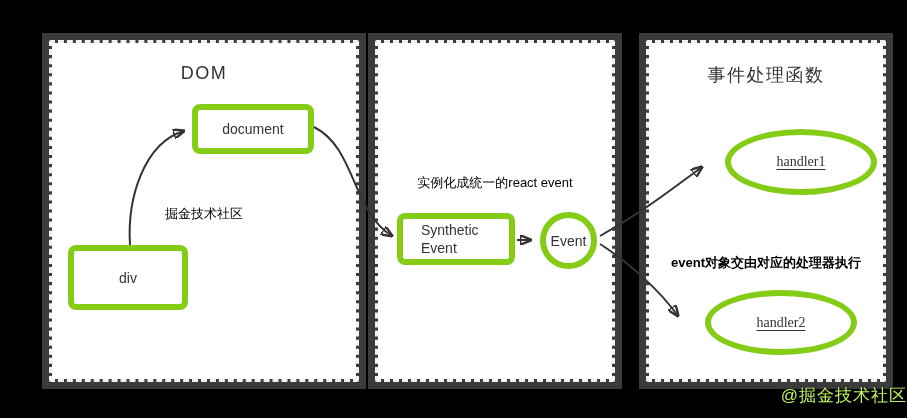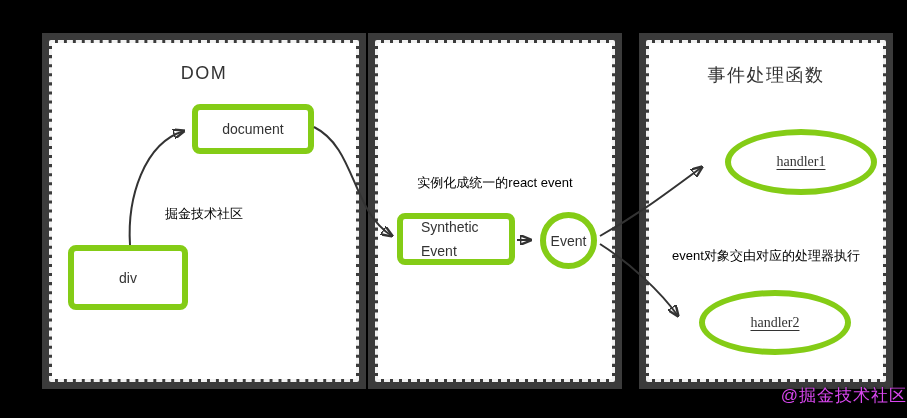--- a/index.html
+++ b/index.html
@@ -48,21 +48,21 @@
     border: 6px solid #84cc16;
     display: flex;
     align-items: center;
     justify-content: center;
     text-align: left;
     font-size: 14px;
     color: #333;
   }
   .rect { border-radius: 8px; }
   .round { border-radius: 50%; }
-  .wrap-text { padding: 0 18px; line-height: 24px; }
+  .wrap-text { padding: 0 18px; line-height: 18px; }
   .annotation {
     position: absolute;
     left: 0;
     right: 0;
     margin: auto;
     text-align: center;
     font-size: 13px;
     color: #000000;
     line-height: 16px;
   }
@@ -73,21 +73,21 @@
     left: 0;
     pointer-events: none;
     z-index: 5;
   }
   .arrows path { fill: none; stroke: #333; stroke-width: 2; }
   .watermark {
     position: absolute;
     right: 0px;
     bottom: 11px;
     font-size: 17px;
-    color: #d946ef;
+    color: #bef264;
     text-shadow: 0 1px 2px #000, 1px 0 2px #111;
     letter-spacing: 1px;
     z-index: 6;
   }
 </style>
 </head>
 <body>
 
 <div class="canvas">
 
@@ -115,24 +115,24 @@
       </div>
     </div>
   </div>
 
   <div class="panel-wrap" style="left:628px; top:33px; width:254px; height:356px;margin-left:11px;">
     <div class="panel">
       <div class="panel-title">事件处理函数</div>
       <div class="node round" style="left:76px; top:86px; width:152px; height:66px;">
         <span class="underlined">handler1</span>
       </div>
-      <div class="node round" style="left:50px; top:247px; width:152px; height:65px;">
+      <div class="node round" style="left:56px; top:247px; width:152px; height:65px;">
         <span class="underlined">handler2</span>
       </div>
-      <div class="annotation" style="top:205px;">event对象交由对应的处理器执行</div>
+      <div class="annotation" style="top:212px;font-weight:bold;">event对象交由对应的处理器执行</div>
     </div>
   </div>
 
   <svg class="arrows" width="907" height="418" viewBox="0 0 907 418">
     <defs>
       <marker id="ah" viewBox="0 0 10 8" markerWidth="12" markerHeight="10" refX="9" refY="4" orient="auto" markerUnits="userSpaceOnUse">
         <path d="M0,0 L10,4 L0,8 Z" fill="#333" stroke="none"></path>
       </marker>
     </defs>
     <path d="M130,245 C127,198 144,143 184,131" marker-end="url(#ah)"></path>

